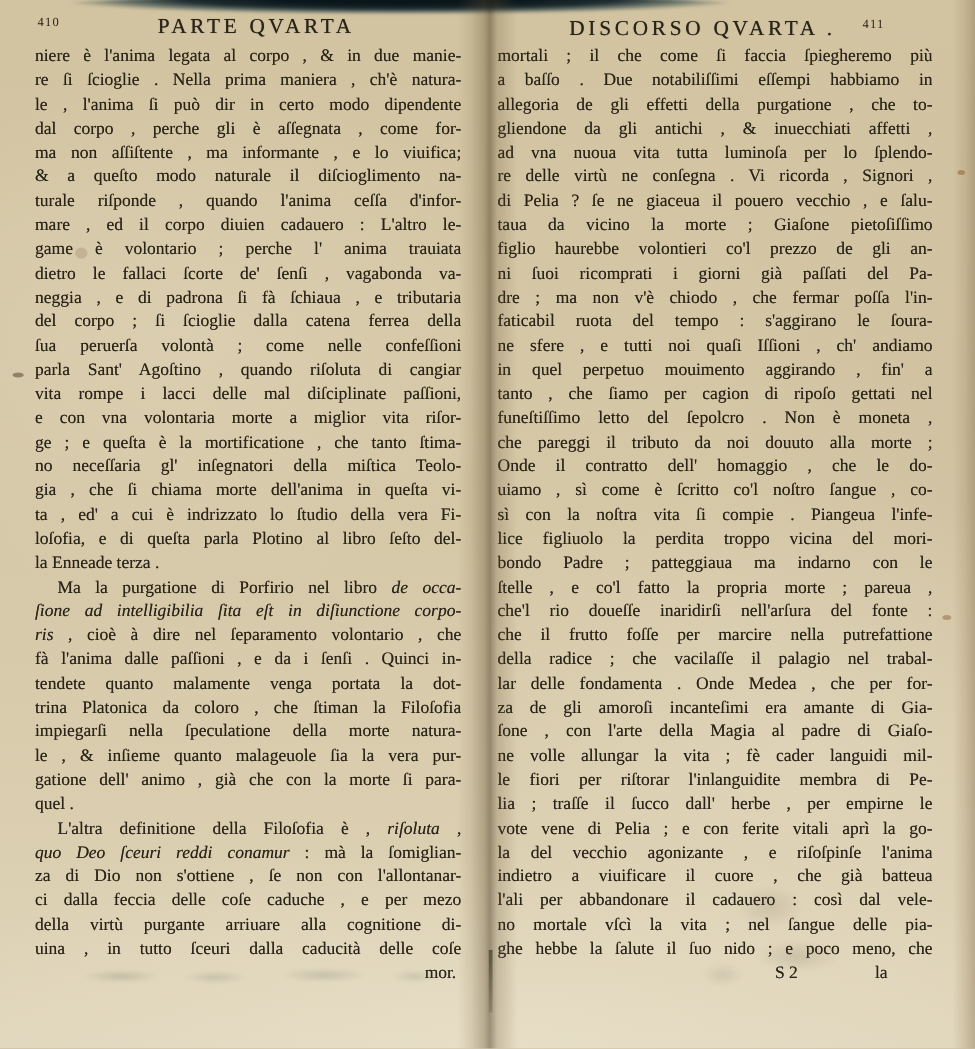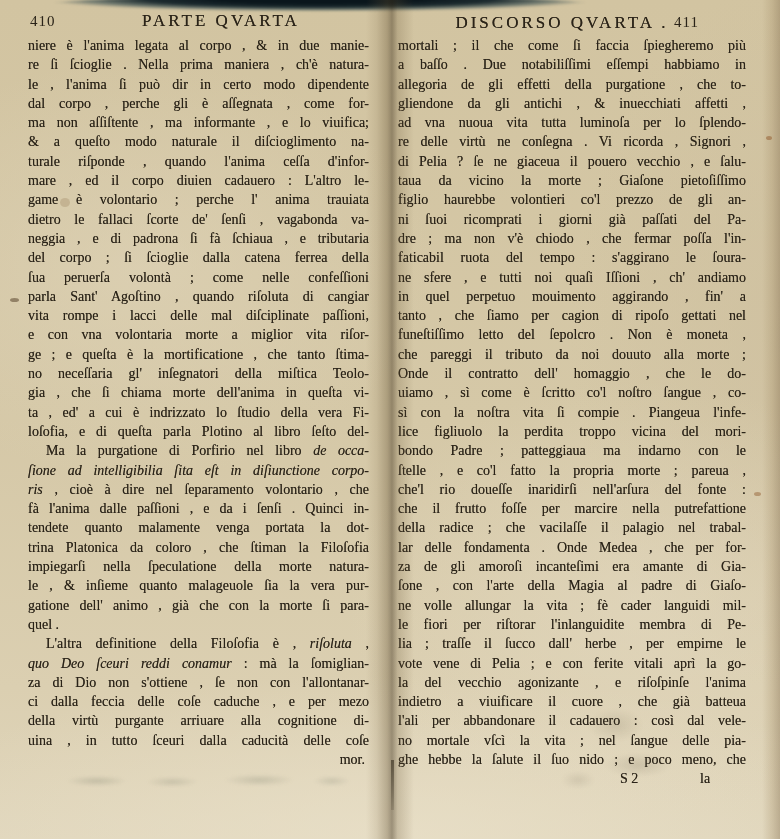--- a/index.html
+++ b/index.html
@@ -12,26 +12,26 @@
       radial-gradient(ellipse 300px 500px at 100% 40%, rgba(203,188,156,.5), transparent 70%),
       linear-gradient(180deg, #d2c4a1 0%, #d5c8a7 50%, #dbcfb1 82%, #e0d6bc 100%);
     font-family:"Liberation Serif","DejaVu Serif",serif;
     color:#2a2318;
   }
   .page { position:absolute; top:0; height:100%; }
   .page-left  { left:0;   width:390px; }
   .page-right { left:390px; width:390px; }
 
   .header { position:absolute; top:10px; left:0; right:0; height:26px; font-size:17px; }
-  .pageno { position:absolute; font-size:15px; letter-spacing:1px; }
+  .pageno { position:absolute; font-size:10px; letter-spacing:1px; }
   .pageno-left  { left:30px; top:3px; }
-  .pageno-right { left:284px; top:4px; }
+  .pageno-right { left:300px; top:4px; }
   .running { position:absolute; letter-spacing:3px; white-space:nowrap; text-align:center;
              text-shadow:0 0 .6px rgba(42,35,24,.75); }
-  .running-left  { left:104px;  width:234px; top:1px;text-align:center; }
+  .running-left  { left:88px;  width:234px; top:1px;text-align:center; }
   .running-right { left:22px;  width:300px; top:3px; }
 
   .tb { position:absolute; top:36px; font-size:14px; line-height:19.3px;
         text-shadow:0 0 .5px rgba(42,35,24,.65); }
   .tb-left  { left:28px;  width:341px; }
   .tb-right { left:8px;   width:348px; }
   .line { text-align:justify; text-align-last:justify; overflow:hidden; max-height:19.3px; }
   .line.short { text-align-last:left; }
   .line.ind { text-indent:18px; }
   em { font-style:italic; }
@@ -113,20 +113,21 @@
           <div class="line">del corpo ; ſi ſcioglie dalla catena ferrea della</div>
           <div class="line">ſua peruerſa volontà ; come nelle confeſſioni</div>
           <div class="line">parla Sant' Agoſtino , quando riſoluta di cangiar</div>
           <div class="line">vita rompe i lacci delle mal diſciplinate paſſioni,</div>
           <div class="line">e con vna volontaria morte a miglior vita riſor-</div>
           <div class="line">ge ; e queſta è la mortificatione , che tanto ſtima-</div>
           <div class="line">no neceſſaria gl' inſegnatori della miſtica Teolo-</div>
           <div class="line">gia , che ſi chiama morte dell'anima in queſta vi-</div>
           <div class="line">ta , ed' a cui è indrizzato lo ſtudio della vera Fi-</div>
           <div class="line">loſofia, e di queſta parla Plotino al libro ſeſto del-</div>
+          <div class="line short">la Enneade terza .</div>
           <div class="line ind">Ma la purgatione di Porfirio nel libro <em>de occa-</em></div>
           <div class="line"><em>ſione ad intelligibilia ſita eſt in diſiunctione corpo-</em></div>
           <div class="line"><em>ris</em> , cioè à dire nel ſeparamento volontario , che</div>
           <div class="line">fà l'anima dalle paſſioni , e da i ſenſi . Quinci in-</div>
           <div class="line">tendete quanto malamente venga portata la dot-</div>
           <div class="line">trina Platonica da coloro , che ſtiman la Filoſofia</div>
           <div class="line">impiegarſi nella ſpeculatione della morte natura-</div>
           <div class="line">le , &amp; inſieme quanto malageuole ſia la vera pur-</div>
           <div class="line">gatione dell' animo , già che con la morte ſi para-</div>
           <div class="line short">quel .</div>

